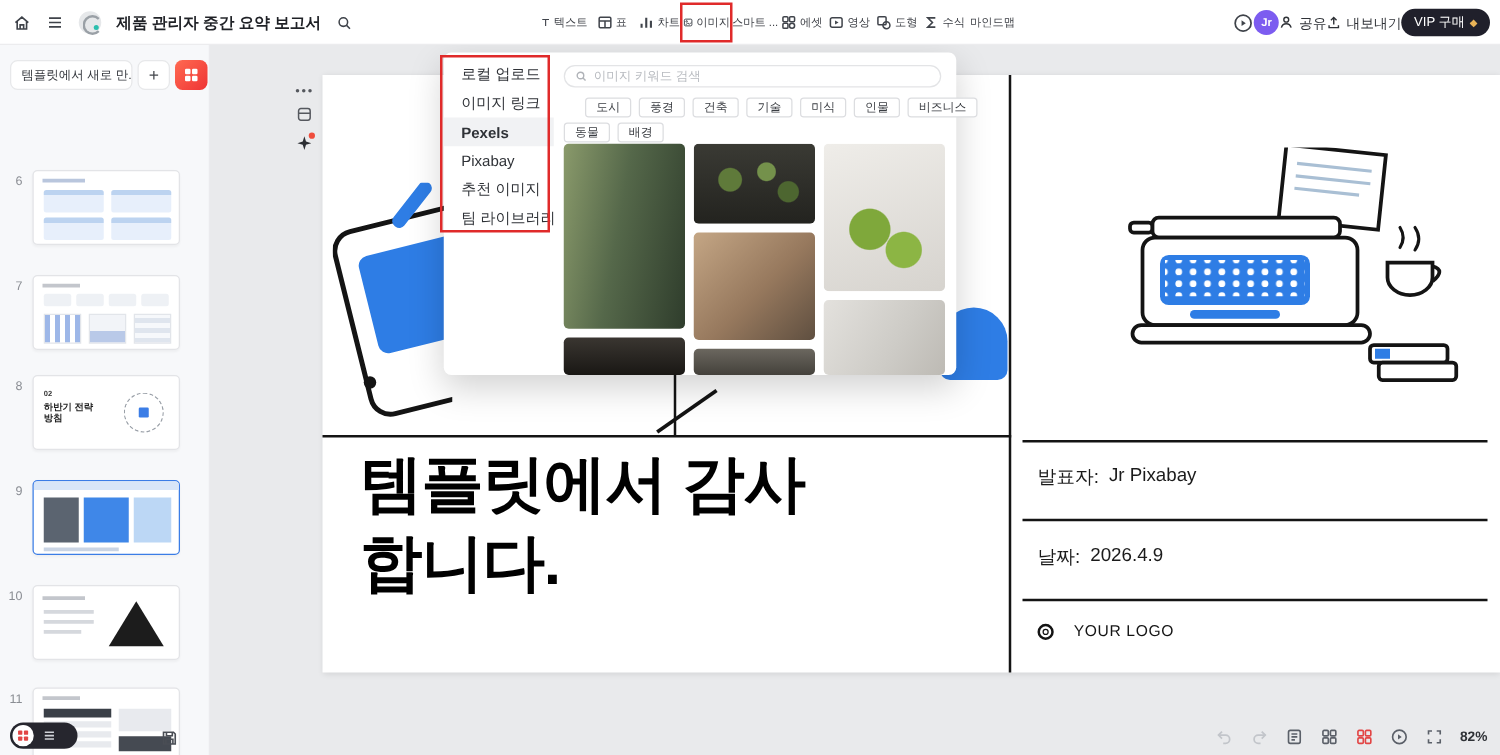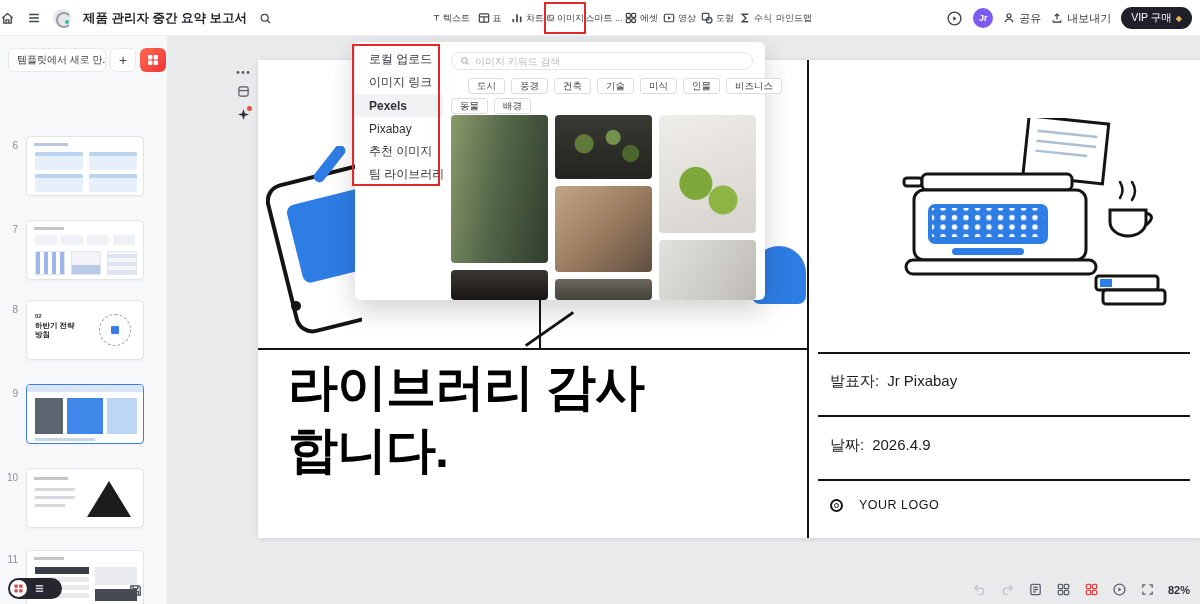--- a/index.html
+++ b/index.html
@@ -1,33 +1,33 @@
 <!DOCTYPE html>
 <html><head>
 <meta charset="utf-8">
 <style>
   * { margin:0; padding:0; box-sizing:border-box; }
   html,body { width:1200px; height:604px; overflow:hidden; font-family:"Liberation Sans","DejaVu Sans",sans-serif; }
   #app { position:relative; width:1200px; height:604px; background:#e9eaec; overflow:hidden; }
 
   
   .topbar { position:absolute; left:0; top:0; width:1200px; height:36px; background:#fff; border-bottom:1px solid #ececee; z-index:30; }
-  .tb-left { position:absolute; left:0; top:0; height:36px; display:flex; align-items:center; gap:12px; }
+  .tb-left { position:absolute; left:10px; top:0; height:36px; display:flex; align-items:center; gap:12px; }
   .tb-title { font-size:12.5px; color:#1f2126; font-weight:600; white-space:nowrap; }
   .icon-btn { display:flex; align-items:center; justify-content:center; cursor:pointer; color:#3f434a; }
   .logo-circle { width:18px; height:18px; border-radius:50%; background:#e6e8ea; position:relative; }
   .logo-circle::after { content:''; position:absolute; left:3px; top:3px; width:12px; height:12px; border-radius:50%; border:2.5px solid #9aa0a6; border-right-color:transparent; }
   .logo-circle::before { content:''; position:absolute; right:2px; bottom:3px; width:4px; height:4px; border-radius:50%; background:#2bbfae; z-index:1; }
 
   .tools { position:absolute; left:432px; top:0; height:36px; display:flex; z-index:31; }
   .tool { width:38px; height:36px; display:flex; flex-direction:row; align-items:center; justify-content:center; gap:2px; cursor:pointer; }
   .tool svg { width:14px; height:14px; }
   .tool .tlabel { font-size:9px; color:#3c3f45; white-space:nowrap; }
 
-  .tb-right { position:absolute; right:8px; top:0; height:36px; display:flex; align-items:center; gap:10px; }
+  .tb-right { position:absolute; right:8px; top:0; height:36px; display:flex; align-items:center; }
   .avatar { width:20px; height:20px; border-radius:50%; background:#7c5cf0; color:#fff; font-size:9px; font-weight:700; display:flex; align-items:center; justify-content:center; cursor:pointer; }
   .tb-textbtn { display:flex; align-items:center; gap:4px; font-size:11px; color:#2f3237; cursor:pointer; }
   .vip-btn { height:22px; padding:0 10px; border-radius:12px; background:#20202b; color:#fff; font-size:10.5px; display:flex; align-items:center; gap:4px; cursor:pointer; }
   .vip-gem { color:#e9b357; font-size:8px; }
 
   
   .anno { position:absolute; border:2px solid #e02a2a; z-index:40; pointer-events:none; }
 
   
   .sidebar { position:absolute; left:0; top:36px; width:168px; height:568px; background:#f7f8fa; border-right:1px solid #ebebee; z-index:5; }
@@ -413,21 +413,21 @@
       <rect x="48" y="142" width="190" height="14" rx="7" fill="#fff" stroke="#141414" stroke-width="3"></rect>
       <path d="M262 80 q5 -8 0 -16 M274 82 q6 -9 0 -18" fill="none" stroke="#141414" stroke-width="2.5" stroke-linecap="round"></path>
       <path d="M252 92 h36 v12 a18 14 0 0 1 -36 0 z" fill="#fff" stroke="#141414" stroke-width="3"></path>
       <path d="M288 95 q11 3 0 12" fill="none" stroke="#141414" stroke-width="3"></path>
       <rect x="238" y="158" width="62" height="14" rx="3" fill="#fff" stroke="#141414" stroke-width="3"></rect>
       <rect x="245" y="172" width="62" height="14" rx="3" fill="#fff" stroke="#141414" stroke-width="3"></rect>
       <rect x="242" y="161" width="12" height="8" fill="#2e7de5"></rect>
     </svg>
 
     <div class="thanks">
-      <div>라이브러리 감사</div>
+      <div>템플릿에서 감사</div>
       <div>합니다.</div>
     </div>
 
     <div class="info-row" style="top:312px;">
       <span>발표자:</span>
       <span>Jr Pixabay</span>
     </div>
     <div class="info-row" style="top:376px;">
       <span>날짜:</span>
       <span>2026.4.9</span>

